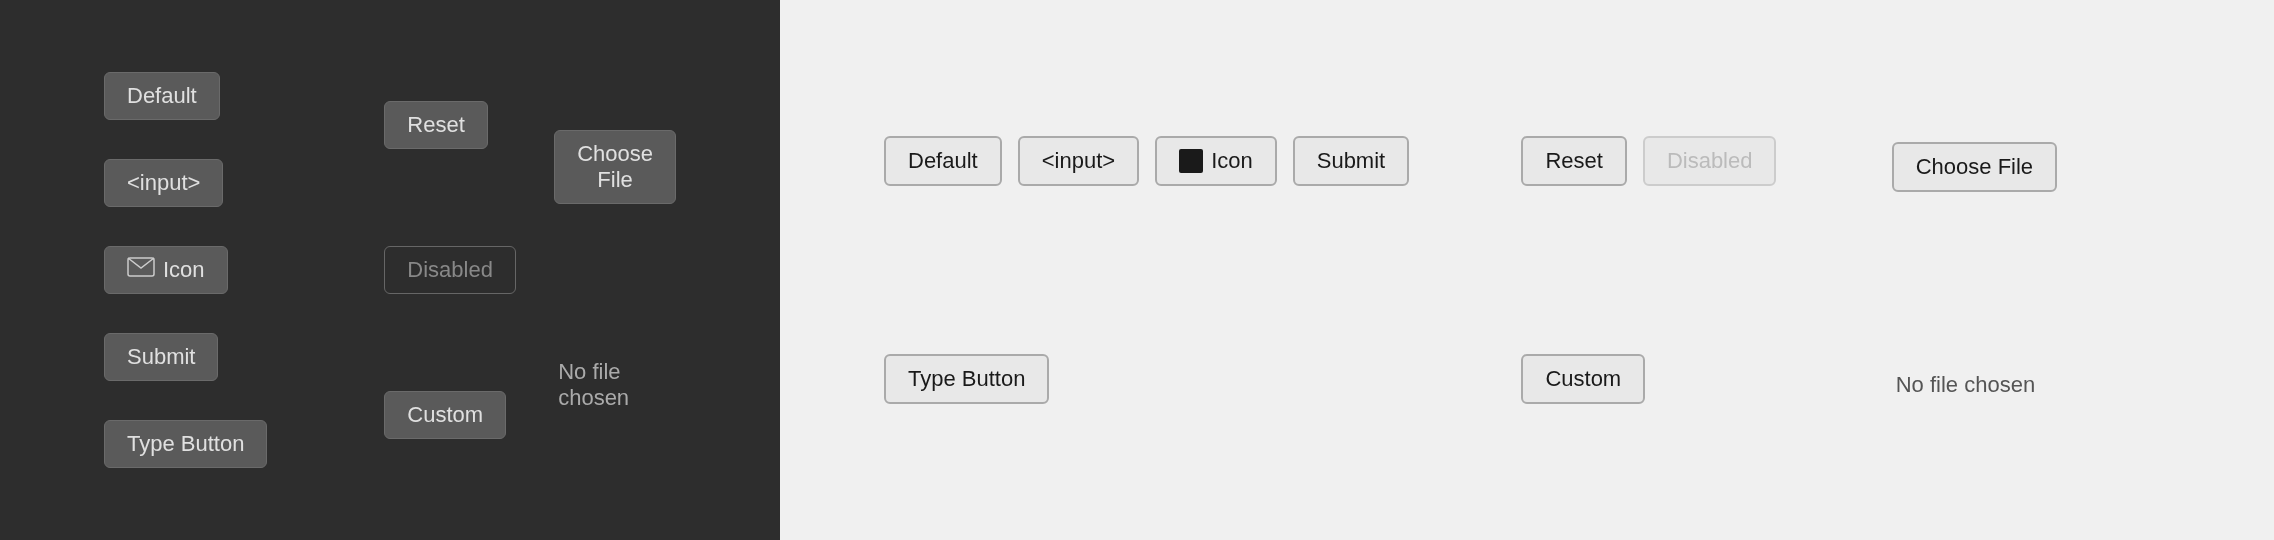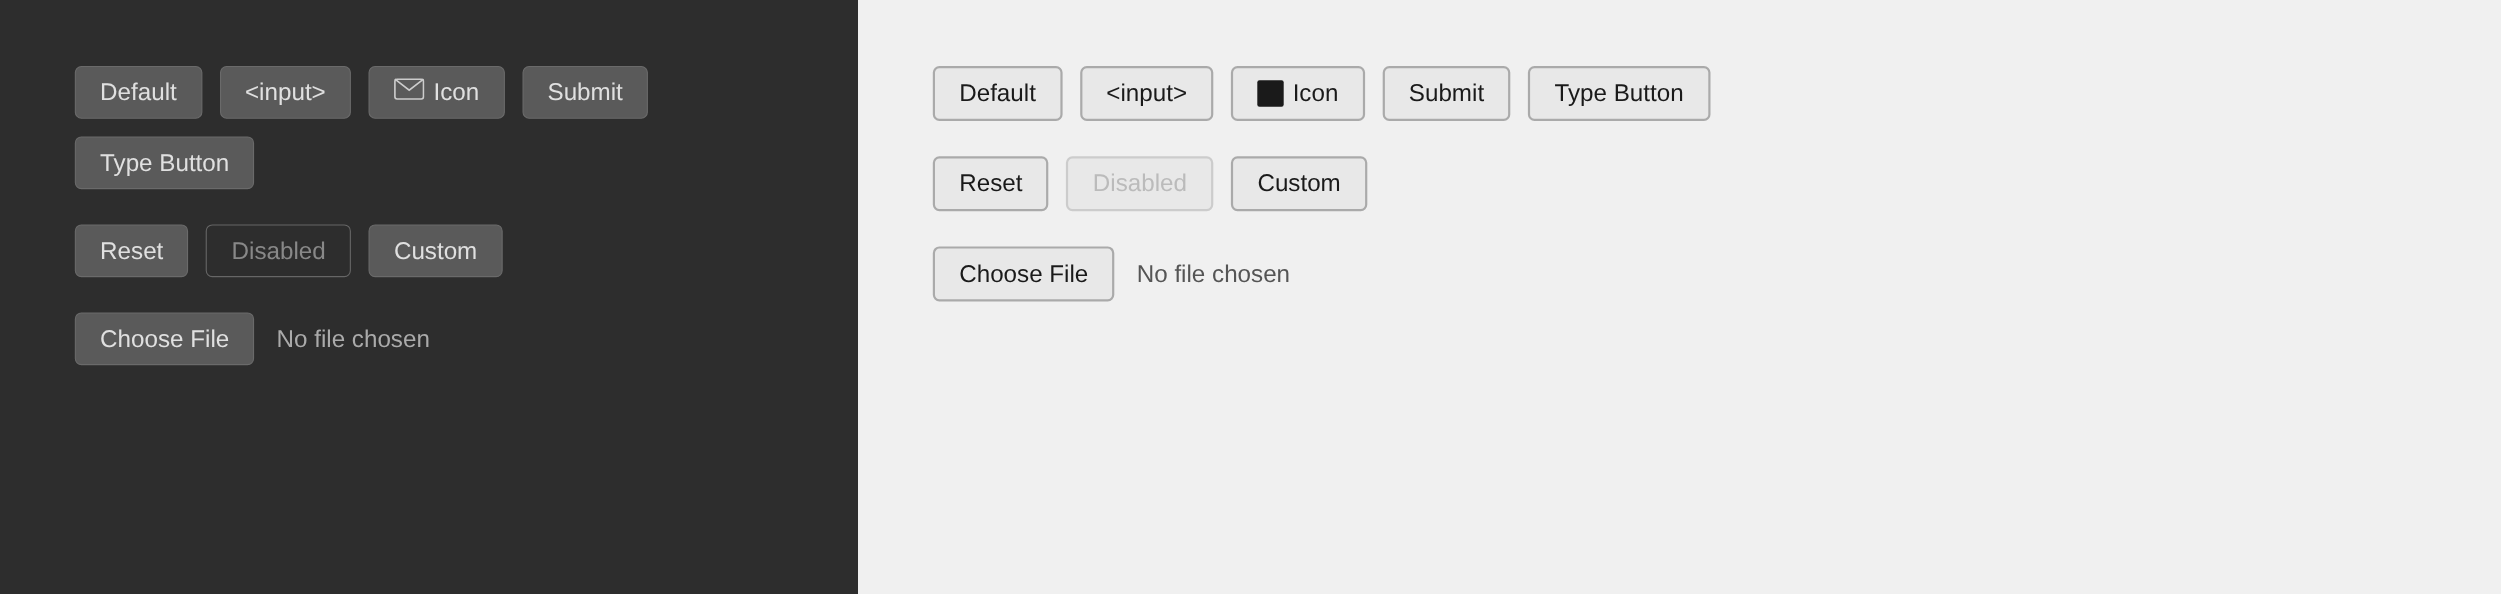--- a/index.html
+++ b/index.html
@@ -11,23 +11,22 @@
     body {
       width: 2274px;
       height: 540px;
       display: flex;
       font-family: -apple-system, BlinkMacSystemFont, "Helvetica Neue", sans-serif;
       overflow: hidden;
     }
 
     .panel {
       display: flex;
-      flex-direction: column;
-      justify-content: flex-start;
-      padding: 60px 68px;
+      justify-content: flex-end;
+      padding: 60px 104px;
       gap: 32px;
     }
 
     .panel-dark {
       width: 780px;
       background-color: #2d2d2d;
       flex-shrink: 0;
     }
 
     .panel-light {

